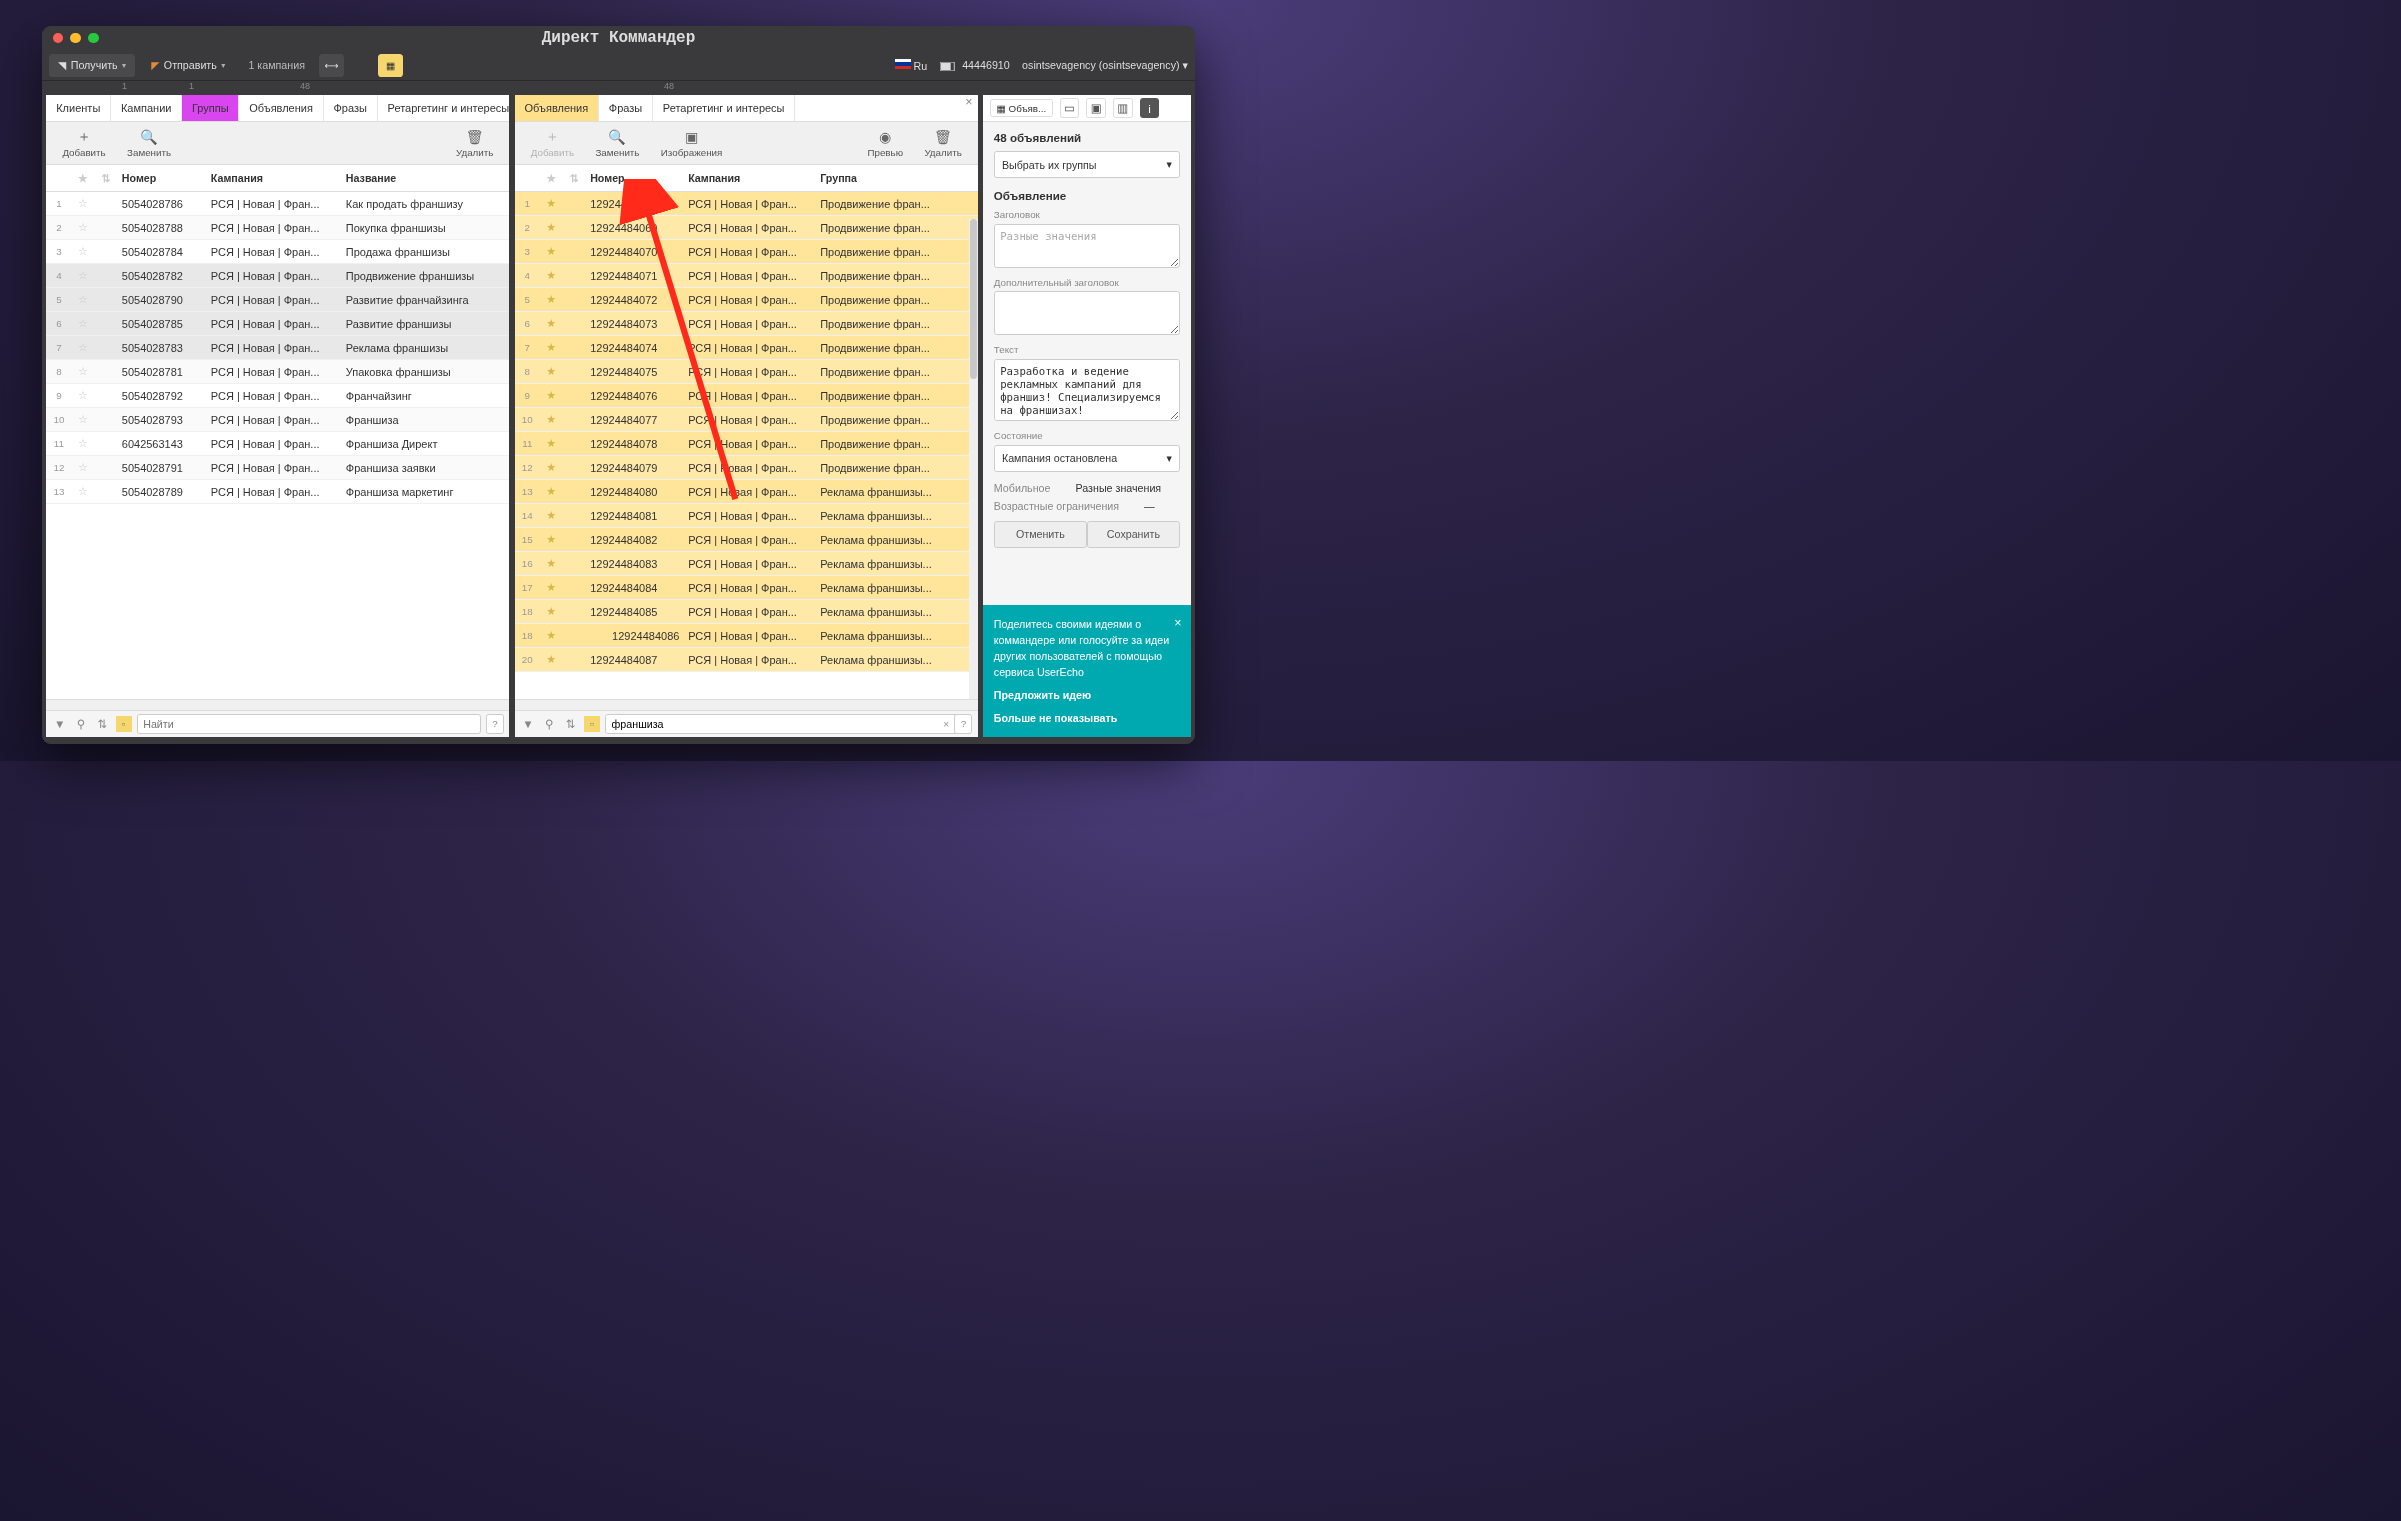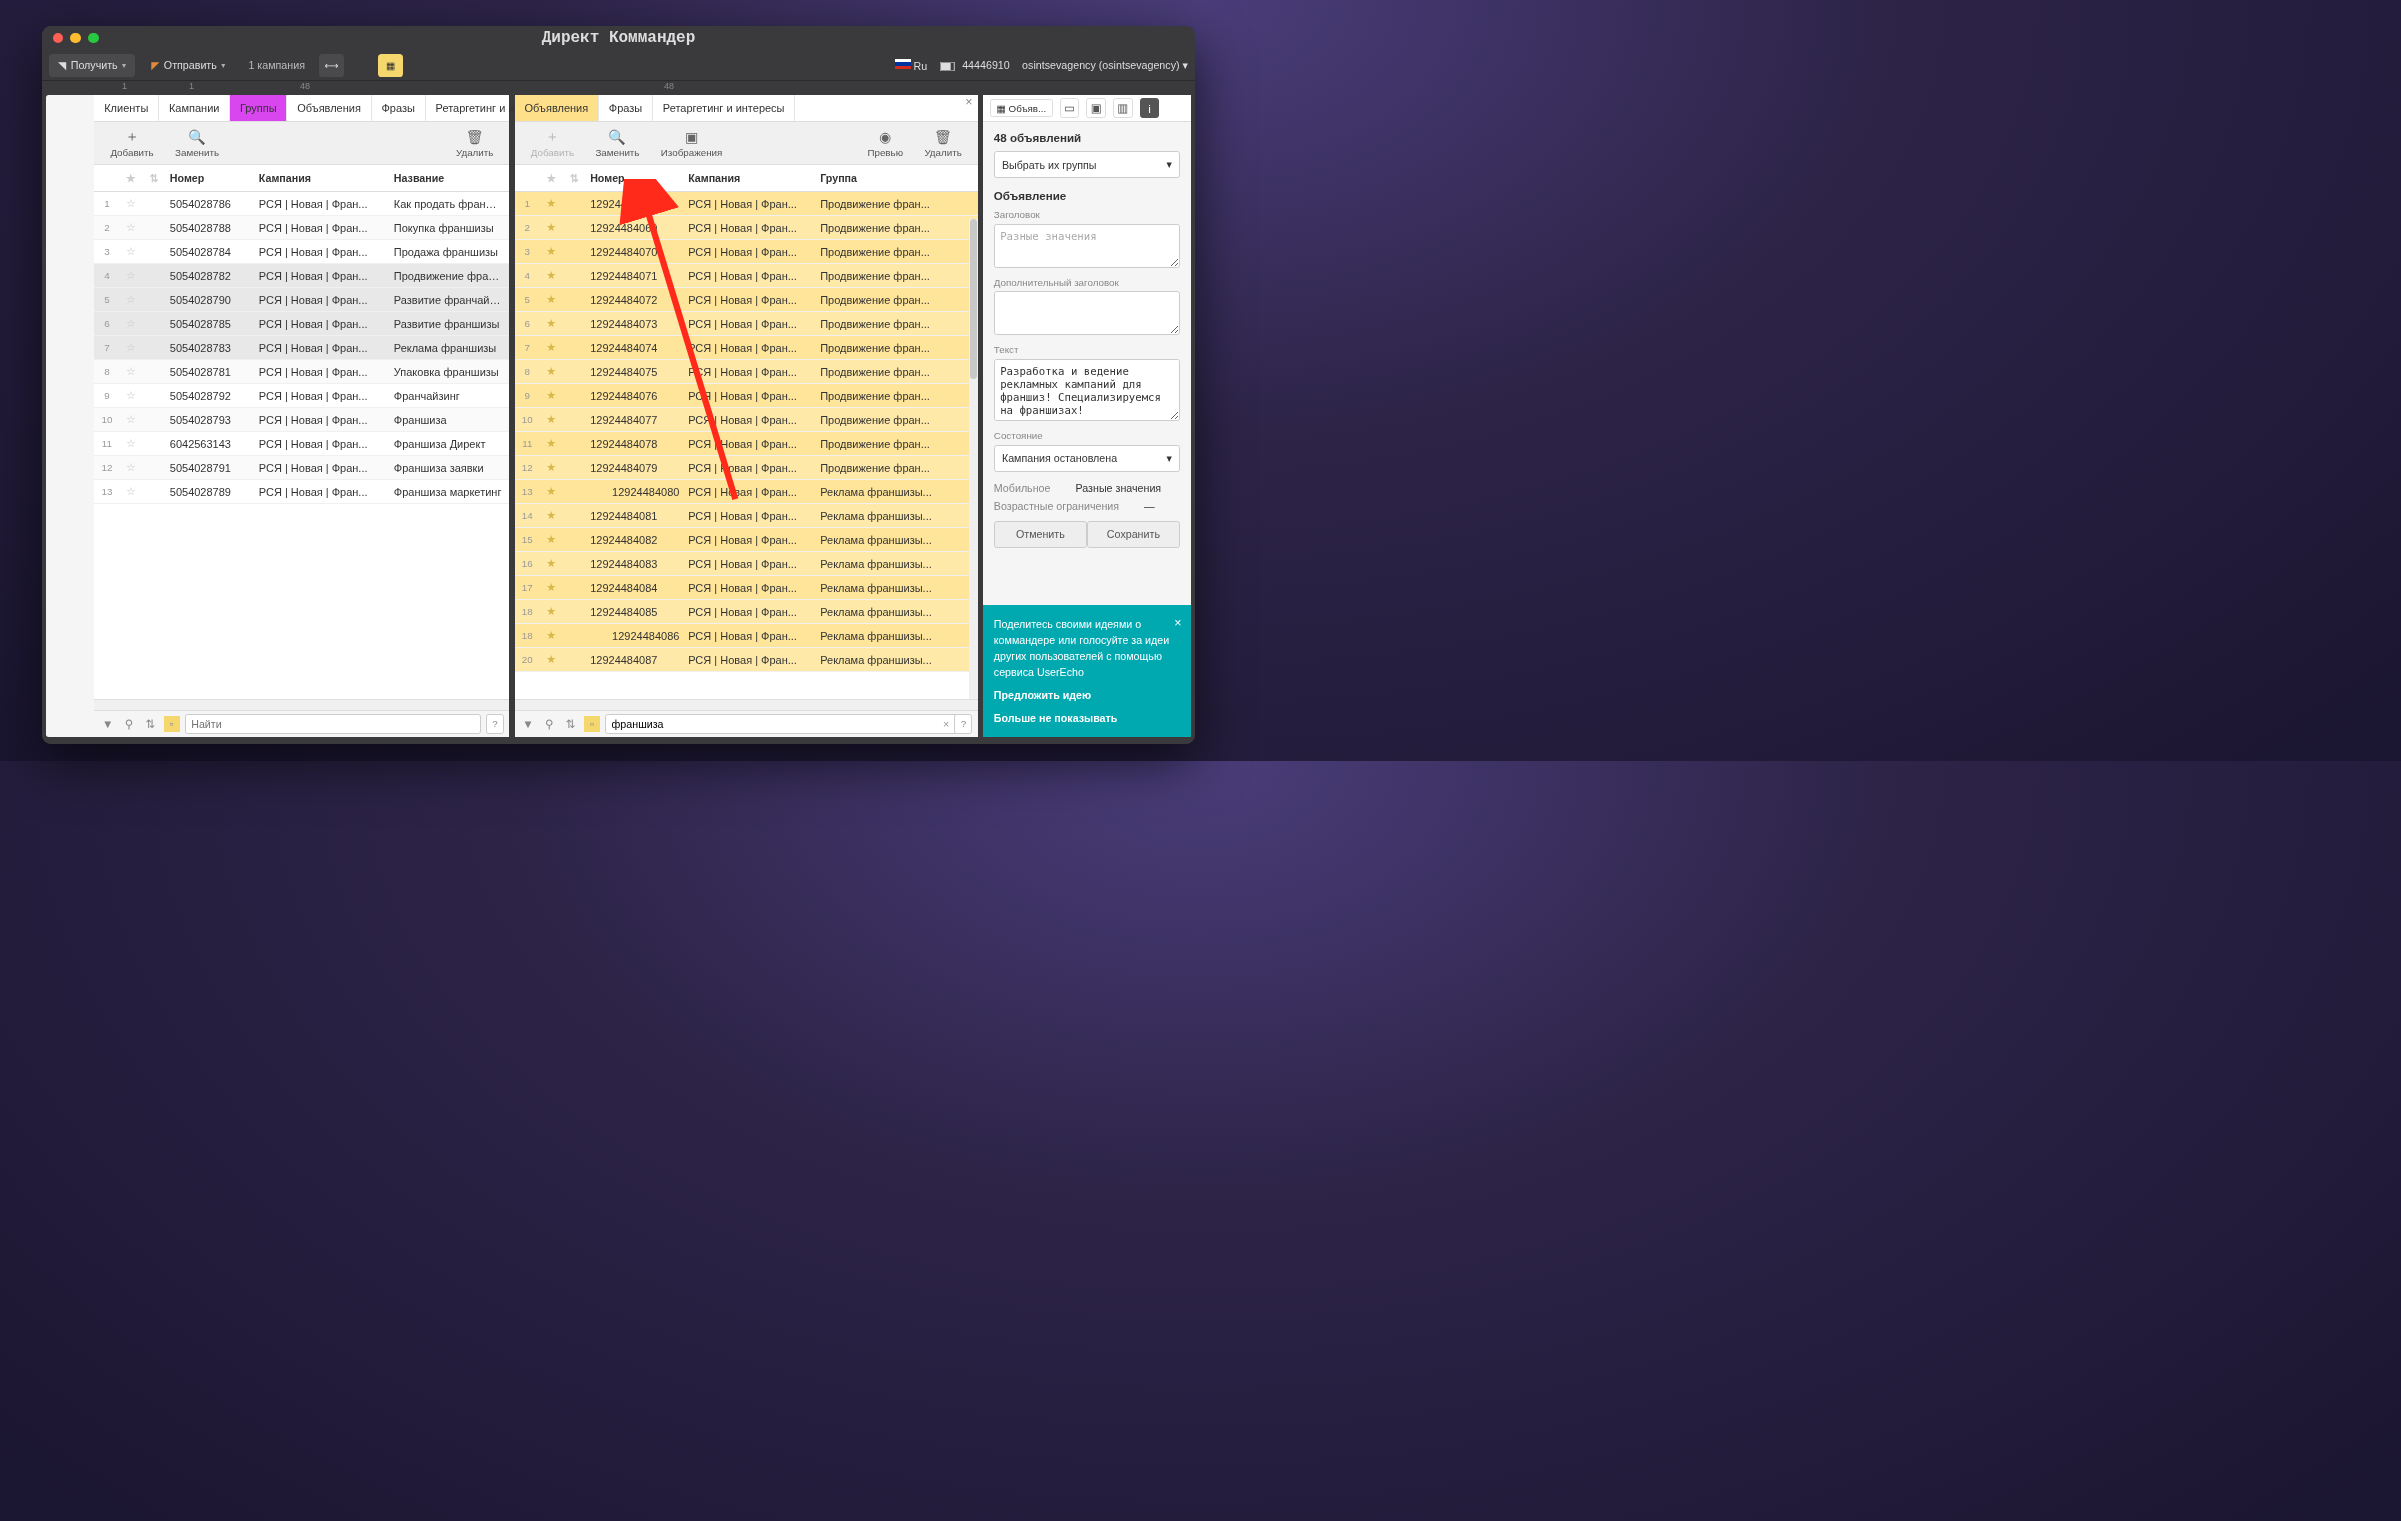--- a/index.html
+++ b/index.html
@@ -77,21 +77,21 @@
 .ruler { position:absolute; top:0; height:12.4px; width:100%; color:#888; font-size:9px; }
 .ruler span { position:absolute; }
 .panel {
   background: #f5f5f5;
   display: flex;
   flex-direction: column;
   border-radius: 2.7px;
   margin: 14.2px 2.7px 7.1px 2.7px;
   position: relative;
 }
-.panel.left { width: 463px; margin-left: 4.4px; padding-left: 48px; }
+.panel.left { width: 463px; margin-left: 4.4px; }
 .panel.middle { width: 463px; }
 .panel.right { flex: 1; margin-right: 4.4px; background:#f5f5f5; }
 .tabs {
   display: flex;
   height: 27px;
   background: #fff;
   border-bottom: 0.9px solid #ddd;
 }
 .tab {
   padding: 0 9.8px;
@@ -540,21 +540,21 @@
             <div class="cell c-star" style="color:#d9b84a;">★</div>
             <div class="cell c-star2"></div>
             <div class="cell c-num" style="width:98px;">12924484079</div>
             <div class="cell c-camp" style="width:132px;">РСЯ | Новая | Фран...</div>
             <div class="cell c-grp">Продвижение фран...</div>
           </div>
           <div class="grid-row yellow">
             <div class="cell c-idx">13</div>
             <div class="cell c-star" style="color:#d9b84a;">★</div>
             <div class="cell c-star2"></div>
-            <div class="cell c-num" style="width:98px;text-align:right;">12924484080</div>
+            <div class="cell c-num" style="width:98px;">12924484080</div>
             <div class="cell c-camp" style="width:132px;">РСЯ | Новая | Фран...</div>
             <div class="cell c-grp">Реклама франшизы...</div>
           </div>
           <div class="grid-row yellow">
             <div class="cell c-idx">14</div>
             <div class="cell c-star" style="color:#d9b84a;">★</div>
             <div class="cell c-star2"></div>
             <div class="cell c-num" style="width:98px;">12924484081</div>
             <div class="cell c-camp" style="width:132px;">РСЯ | Новая | Фран...</div>
             <div class="cell c-grp">Реклама франшизы...</div>

